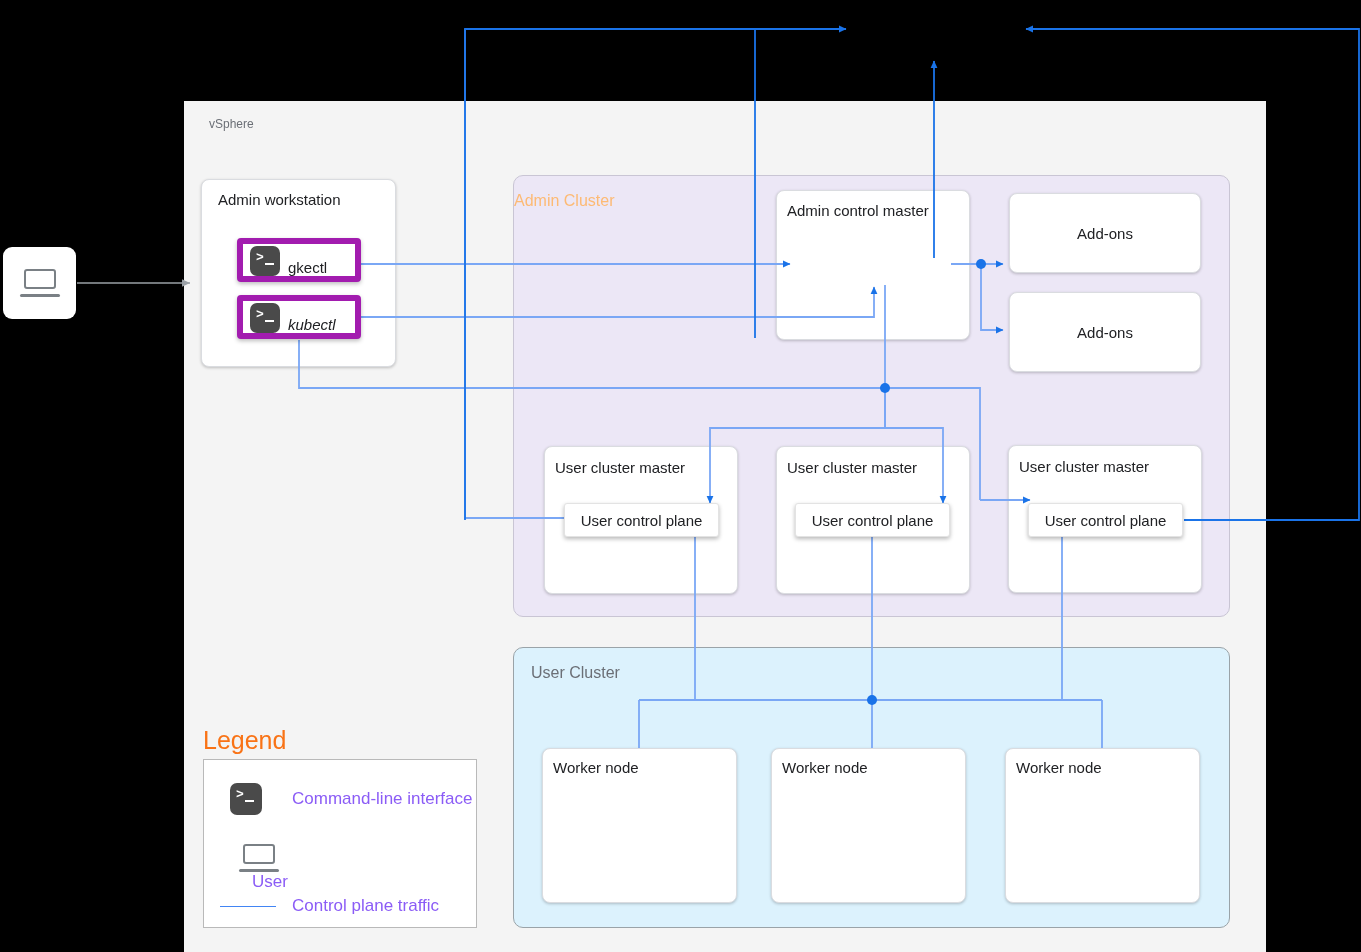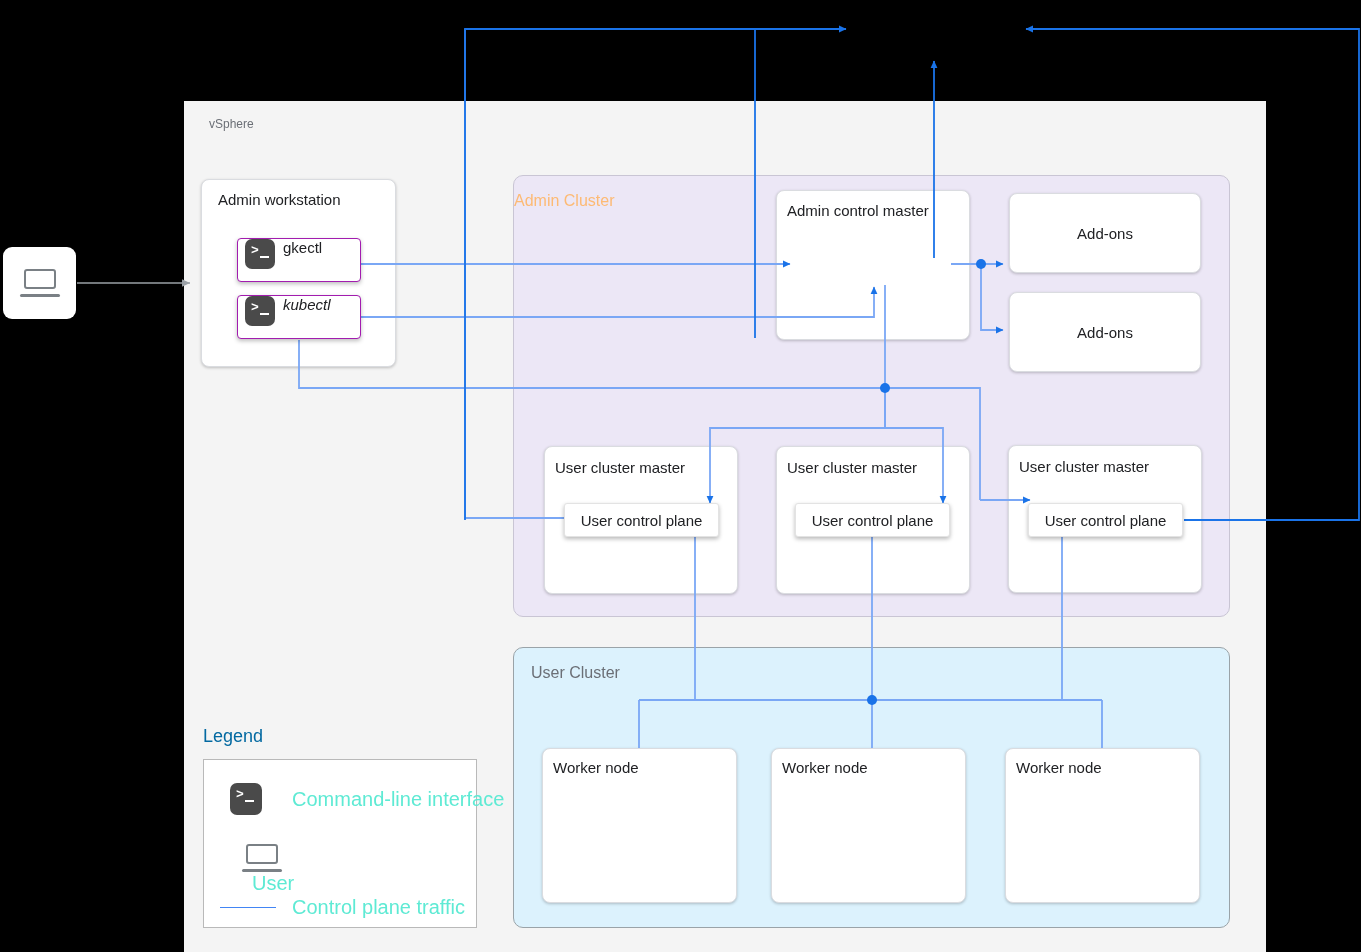--- a/index.html
+++ b/index.html
@@ -65,23 +65,23 @@
     background:#fff; border-radius:9px;
     display:flex; align-items:center; justify-content:center; z-index:6;
   }
 
   
   .admin-ws { left:201px; top:179px; width:195px; height:188px; }
 
   
   .cli-row {
     position:absolute; left:237px; width:124px; height:44px; background:#fff;
-    border:1px solid #a21caf; border-radius:4px;
+    border:6px solid #a21caf; border-radius:4px;
     box-shadow:0 2px 4px rgba(0,0,0,.26);
-    display:flex; align-items:flex-start; z-index:6;
+    display:flex; align-items:flex-end; z-index:6;
   }
   .cli-row .label { font-size:15px; color:#202124; margin-left:8px; }
 
   .term-icon {
     width:30px; height:30px; border-radius:7px; background:#4a4a4a;
     margin-left:7px; flex:none; position:relative;
   }
   .term-icon::before {
     content:">"; position:absolute; left:6px; top:5px;
     color:#fff; font-family:"Liberation Mono", monospace;
@@ -97,28 +97,28 @@
     position:absolute; left:4px; top:0; width:32px; height:20px;
     border:2.5px solid #7a8085; border-radius:3px; background:#fff;
   }
   .laptop-icon .base {
     position:absolute; left:0; bottom:0; width:40px; height:3px;
     background:#7a8085; border-radius:2px;
   }
 
   
   .legend-title {
-    position:absolute; left:203px; top:726px; font-size:18px; color:#0369a1;
+    position:absolute; left:203px; top:726px; font-size:25px; color:#f97316;
   }
   .legend-box {
     position:absolute; left:203px; top:759px; width:274px; height:169px;
     background:#fff; border:1px solid #b9b9b9;
   }
   .legend-item { position:absolute; display:flex; align-items:center; }
-  .legend-item .lbl { font-size:20px; color:#5eead4; white-space:nowrap; }
+  .legend-item .lbl { font-size:17px; color:#8b5cf6; white-space:nowrap; }
   .legend-line {
     width:56px; height:0; border-top:1.6px solid #4285f4;
   }
 
   svg.wires { position:absolute; left:0; top:0; width:1361px; height:952px;
               pointer-events:none; z-index:5; }
 </style>
 </head>
 <body>
 

